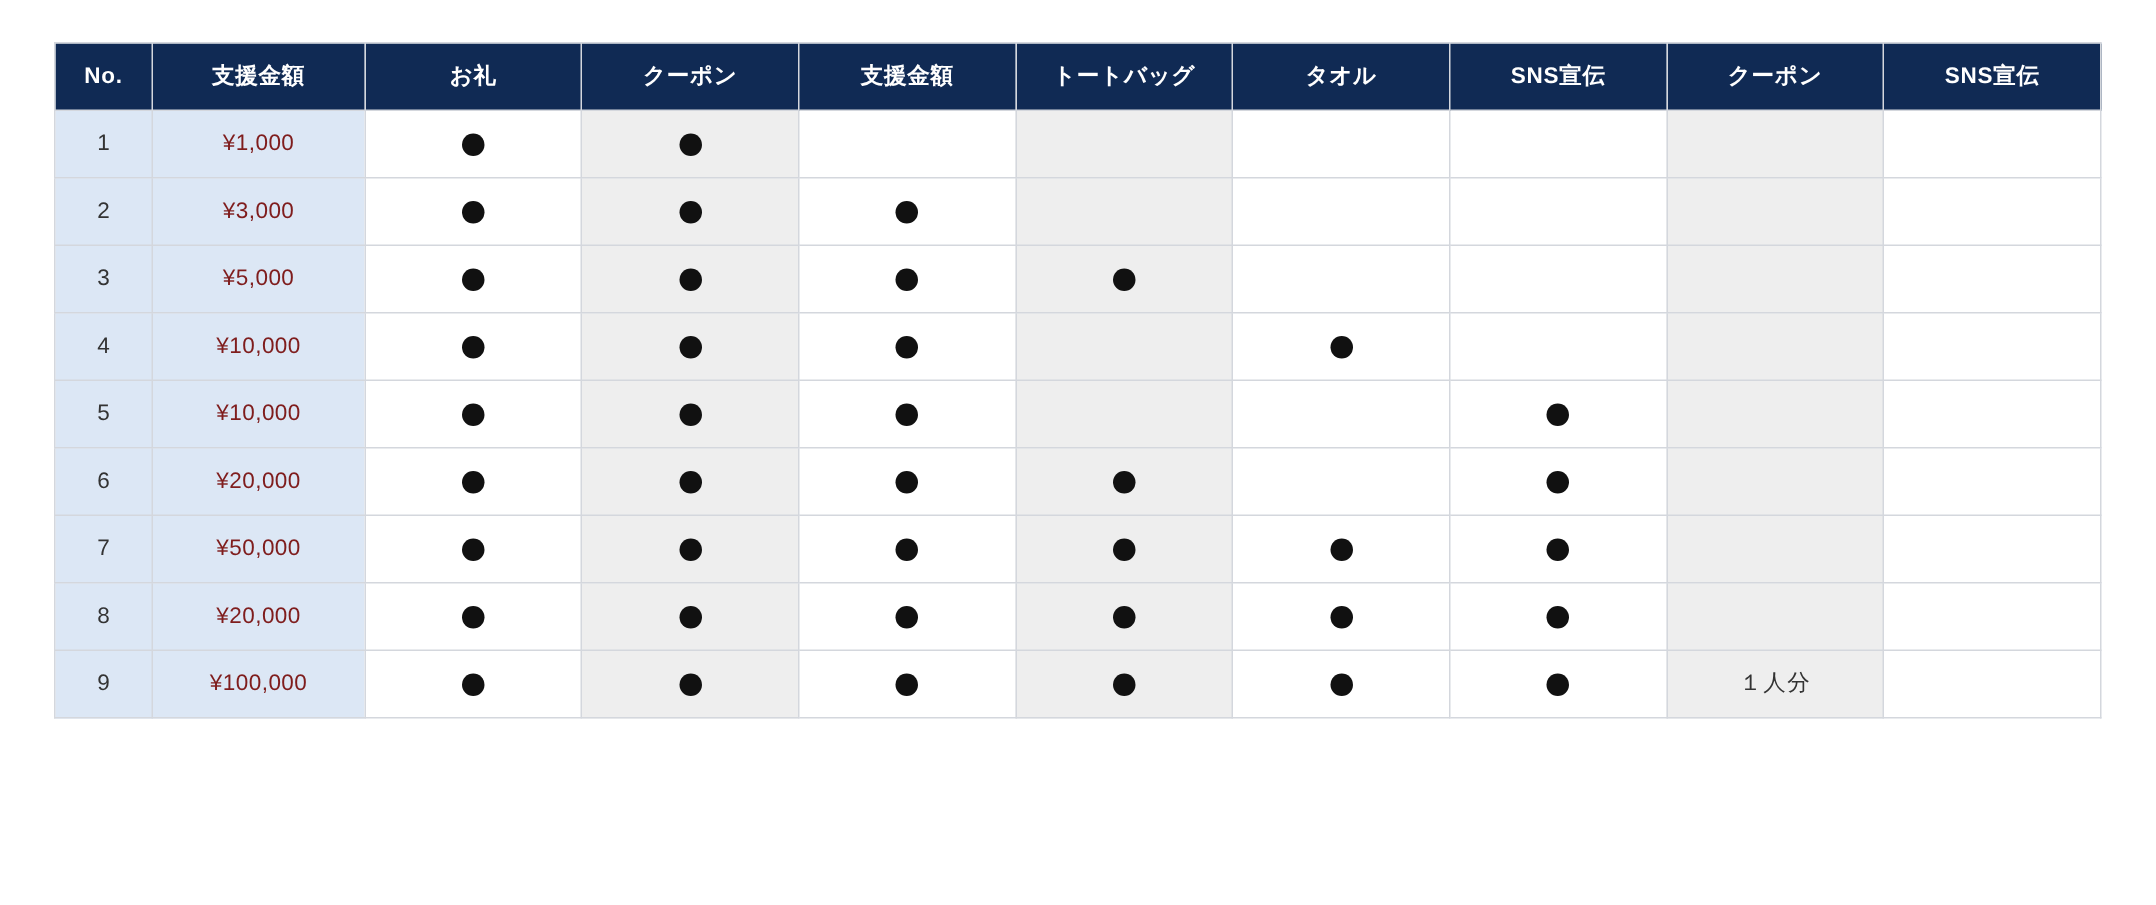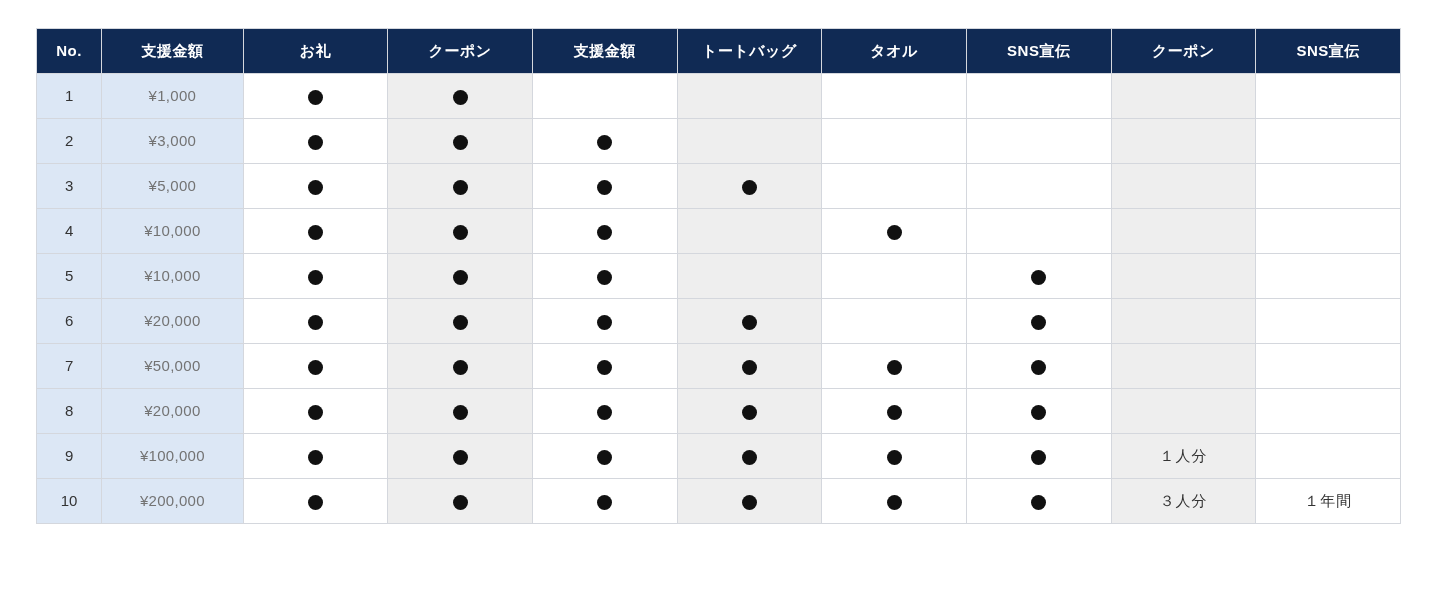--- a/index.html
+++ b/index.html
@@ -58,21 +58,21 @@
     margin-left: 45px;
   }
   tbody td.cell-no {
     background: #dce7f5;
     color: #333333;
     font-size: 15px;
     width: 62px;
   }
   tbody td.cell-amount {
     background: #dce7f5;
-    color: #737373;
+    color: #7f1d1d;
     font-size: 15px;
     width: 136px;
     letter-spacing: 0.3px;
   }
   tbody td.cell-perk {
     background: #ffffff;
   }
   tbody td.cell-perk.shaded {
     background: #eeeeee;
   }
@@ -211,27 +211,15 @@
           <td class="cell-amount">¥100,000</td>
           <td class="cell-perk"><span class="dot"></span></td>
           <td class="cell-perk shaded"><span class="dot"></span></td>
           <td class="cell-perk"><span class="dot"></span></td>
           <td class="cell-perk shaded"><span class="dot"></span></td>
           <td class="cell-perk"><span class="dot"></span></td>
           <td class="cell-perk"><span class="dot"></span></td>
           <td class="cell-perk shaded"><span class="text-val">１人分</span></td>
           <td class="cell-perk"></td>
         </tr>
-        <tr>
-          <td class="cell-no">10</td>
-          <td class="cell-amount">¥200,000</td>
-          <td class="cell-perk"><span class="dot"></span></td>
-          <td class="cell-perk shaded"><span class="dot"></span></td>
-          <td class="cell-perk"><span class="dot"></span></td>
-          <td class="cell-perk shaded"><span class="dot"></span></td>
-          <td class="cell-perk"><span class="dot"></span></td>
-          <td class="cell-perk"><span class="dot"></span></td>
-          <td class="cell-perk shaded"><span class="text-val">３人分</span></td>
-          <td class="cell-perk"><span class="text-val">１年間</span></td>
-        </tr>
       </tbody>
   </table>
 </div>
 
 </body></html>

